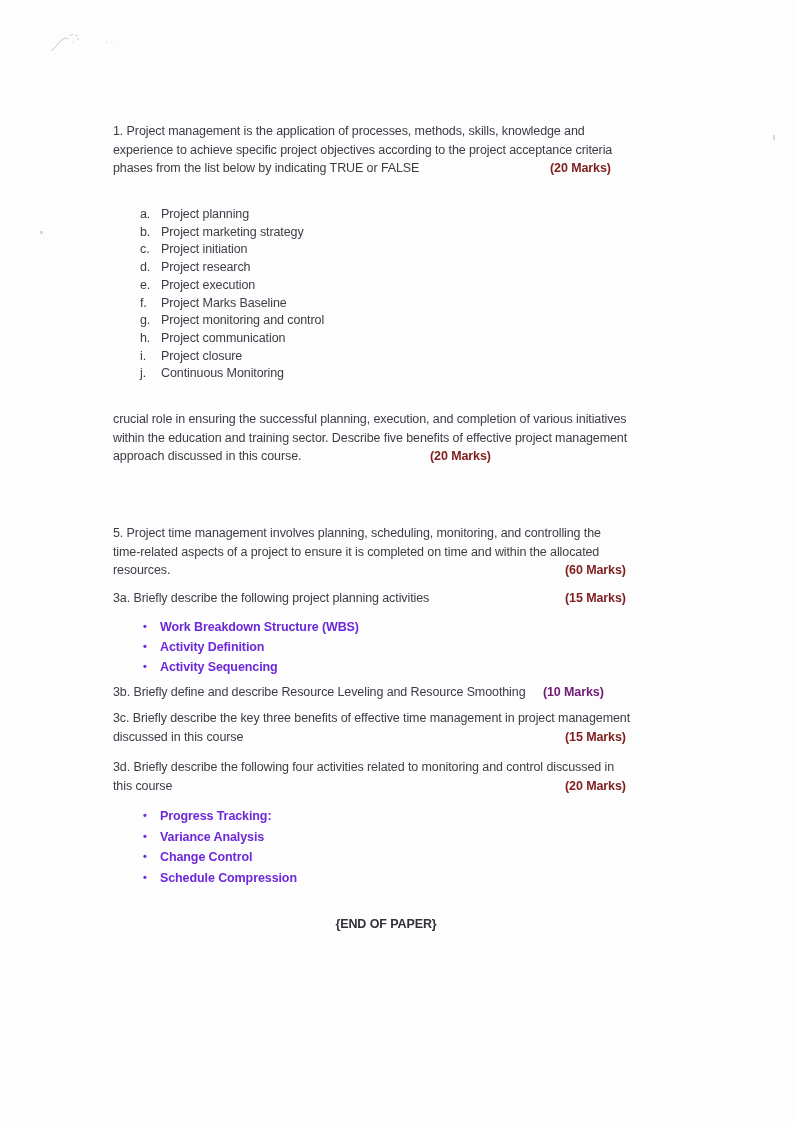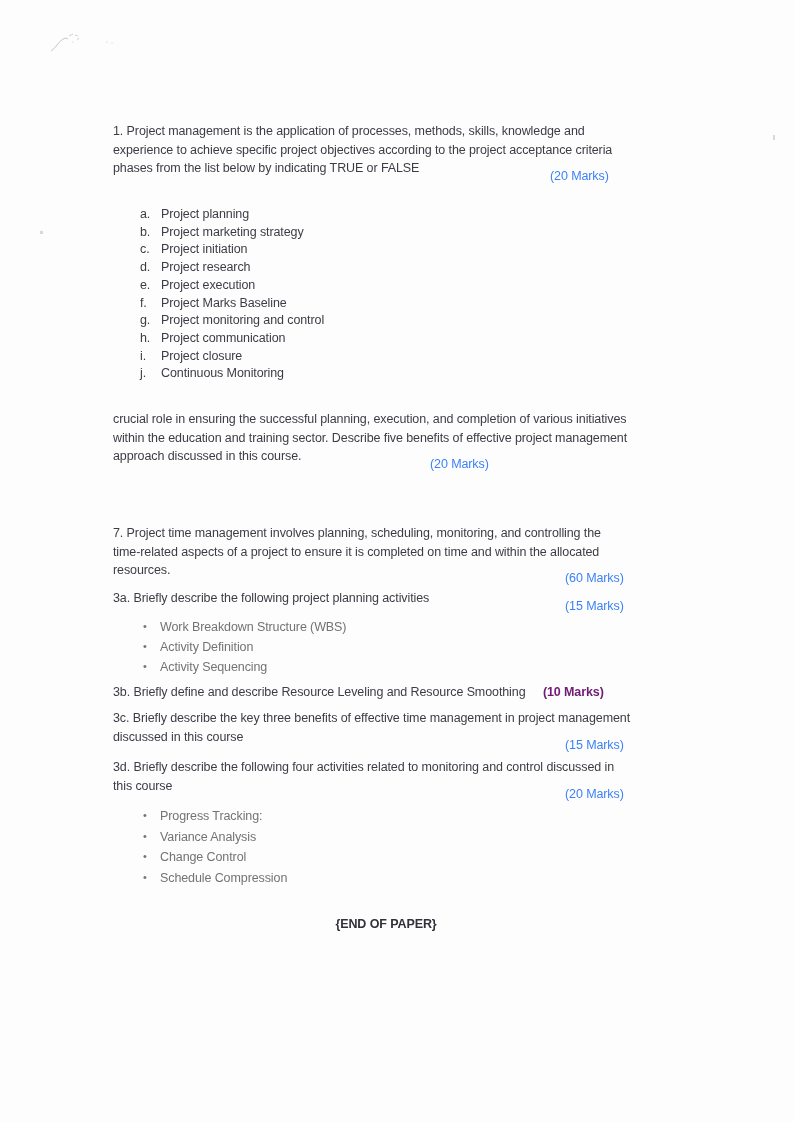--- a/index.html
+++ b/index.html
@@ -15,36 +15,36 @@
     width: 794px; height: 1122px;
     background: #fdfdfd;
   }
   .block {
     position: absolute; left: 113px; width: 575px;
     font-size: 12.5px; line-height: 18.5px;
     color: #3c3c45; letter-spacing: -0.1px;
   }
   .line { position: relative; height: 18.5px; white-space: nowrap; }
   .marks {
-    position: absolute; top: 8px;
-    font-weight: 400; color: #3b82f6;
+    position: absolute; top: 0;
+    font-weight: 700; color: #7f1d1d;
   }
   .marks-inline {
     font-weight: 700; color: #701a75; margin-left: 14px;
   }
   .options {
     position: absolute; left: 140px; top: 206px;
     font-size: 12.5px; line-height: 17.7px;
     color: #3c3c45; letter-spacing: -0.1px;
   }
   .opt { white-space: nowrap; }
   .opt .letter { display: inline-block; width: 21px; }
   .bullets {
     position: absolute; left: 143px;
-    font-size: 12.5px; color: #737373; letter-spacing: -0.1px;
+    font-size: 12.5px; color: #6d28d9; letter-spacing: -0.1px; font-weight: bold;
   }
   .bullet-row { white-space: nowrap; line-height: 19px; }
   .bullets-3d .bullet-row { line-height: 19.5px; }
   .dot { display: inline-block; width: 17px; font-size: 11px; vertical-align: 1px; }
   .footer {
     position: absolute; left: 0; top: 917px; width: 772px;
     text-align: center; font-weight: 700;
     font-size: 12.5px; color: #31313b; letter-spacing: -0.1px;
   }
   .scribble { position: absolute; left: 48px; top: 30px; }
@@ -92,21 +92,21 @@
   <div class="block" style="top:410px">
     <div class="line">crucial role in ensuring the successful planning, execution, and completion of various initiatives</div>
     <div class="line">within the education and training sector. Describe five benefits of effective project management</div>
     <div class="line">
       <span>approach  discussed in this course.</span>
       <span class="marks" style="left:317px">(20 Marks)</span>
     </div>
   </div>
 
   <div class="block" style="top:524px">
-    <div class="line">7. Project time management involves planning, scheduling, monitoring, and controlling the</div>
+    <div class="line">5. Project time management involves planning, scheduling, monitoring, and controlling the</div>
     <div class="line">time-related aspects of a project to ensure it is completed on time and within the allocated</div>
     <div class="line">
       <span>resources.</span>
       <span class="marks" style="left:452px">(60 Marks)</span>
     </div>
   </div>
 
   <div class="block" style="top:589px">
     <div class="line">
       <span>3a. Briefly describe the following project planning activities</span>

